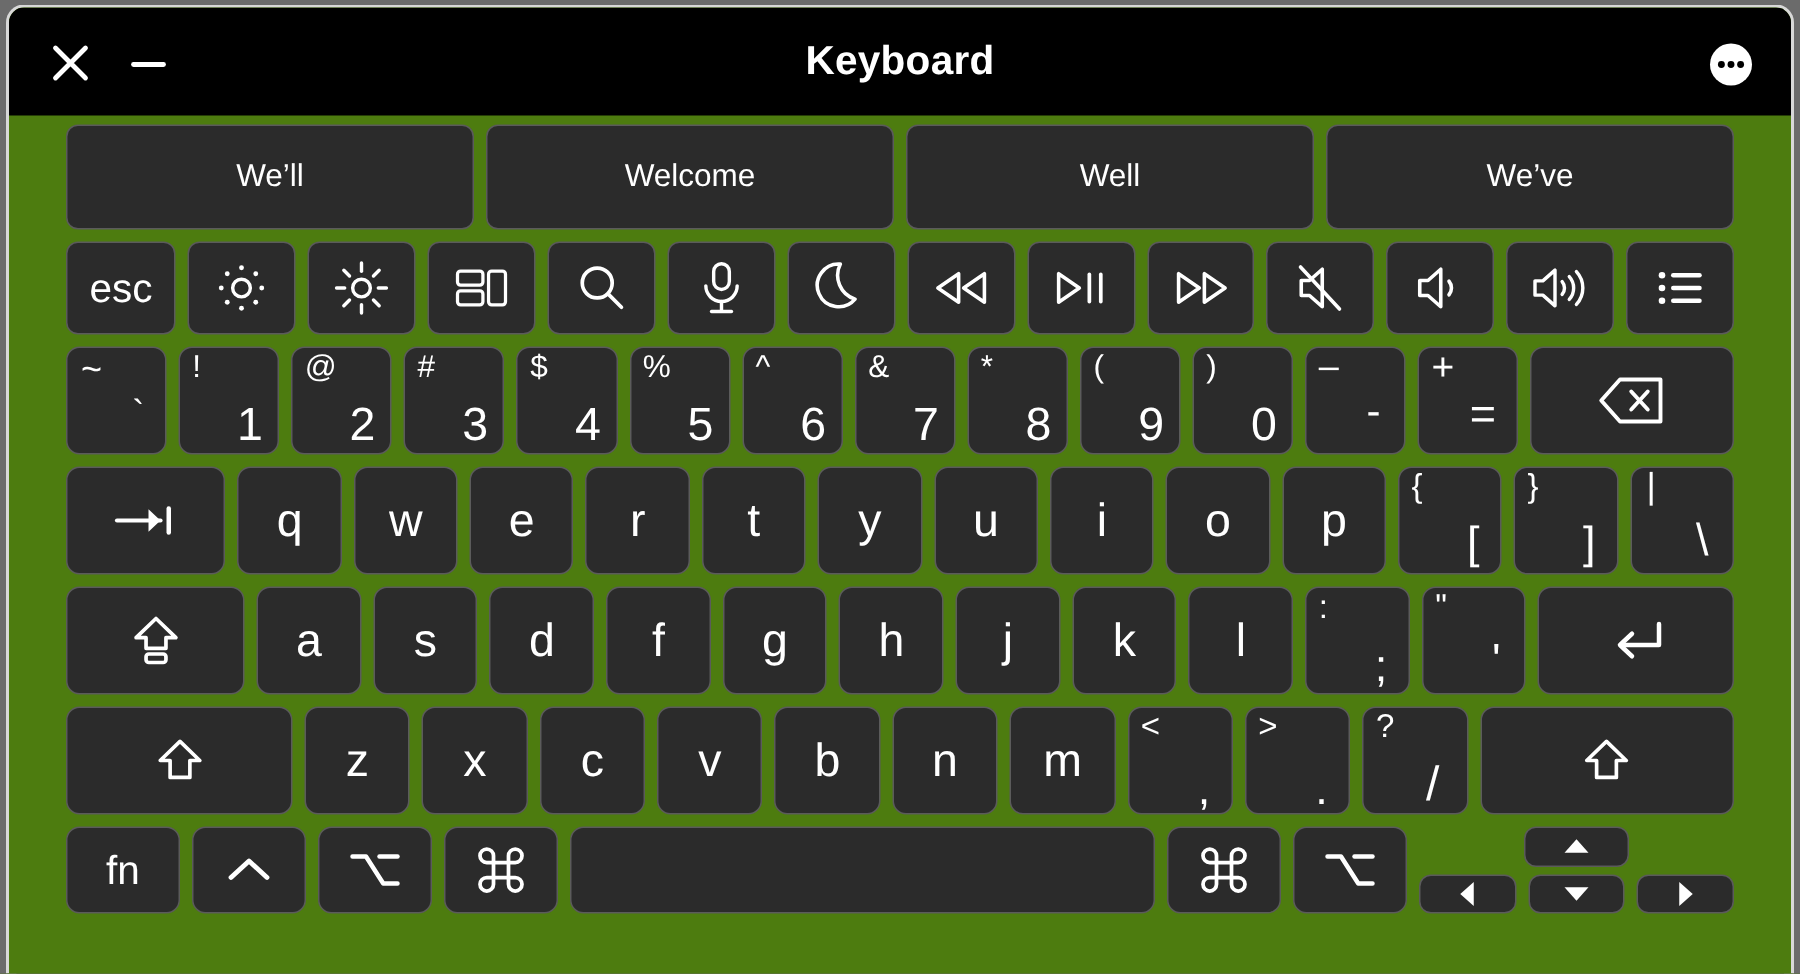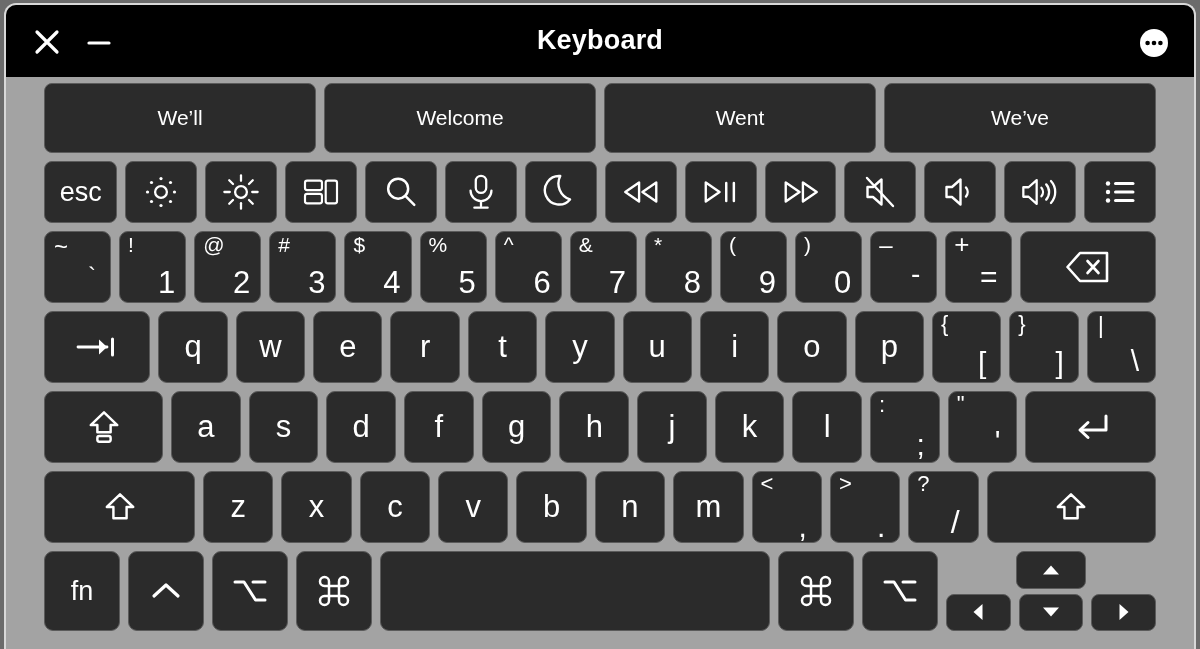--- a/index.html
+++ b/index.html
@@ -6,21 +6,21 @@
   html, body {
     width: 1200px; height: 649px;
     background: #6b6b6b;
     font-family: "Liberation Sans", sans-serif;
     overflow: hidden;
   }
   #window {
     position: absolute;
     left: 4px; top: 3px;
     width: 1192px; height: 646px;
-    background: #a3a3a3;
+    background: #4d7c0f;
     border: 2px solid #d8d8d8;
     border-bottom: none;
     border-radius: 12px 12px 0 0;
     overflow: hidden;
   }
   
   #titlebar {
     position: relative;
     height: 72px;
     background: #000;
@@ -74,21 +74,21 @@
   #row-suggest { height: 70px; margin-top: 6px; }
   #row-suggest .key { font-size: 21px; border-radius: 8px; }
 
   
   #row-fn { height: 62px; }
   #row-fn .key { font-size: 27px; border-radius: 8px; }
 
   
   #row-num, #row-qwerty, #row-asdf, #row-zxcv { height: 72px; }
   #row-num .key, #row-qwerty .key, #row-asdf .key, #row-zxcv .key { font-size: 31px; }
-  #row-bottom { height: 80px; margin-bottom: 0; }
+  #row-bottom { height: 58px; margin-bottom: 0; }
   #row-bottom .key { font-size: 27px; }
 
   
   .dual { position: relative; }
   .dual .up {
     position: absolute; left: 8px; top: 1px;
     font-size: 21px; line-height: 1.1;
   }
   .dual .lo {
     position: absolute; right: 10px; bottom: 2px;
@@ -168,21 +168,21 @@
   <div id="kbd">
 
     <div class="row" id="row-suggest">
       <div class="key u1">
           <span>We’ll</span>
         </div>
       <div class="key u1">
           <span>Welcome</span>
         </div>
       <div class="key u1">
-          <span>Went</span>
+          <span>Well</span>
         </div>
       <div class="key u1">
           <span>We’ve</span>
         </div>
     </div>
 
     <div class="row" id="row-fn">
 
       <div class="key esc">
         <span>esc</span>

